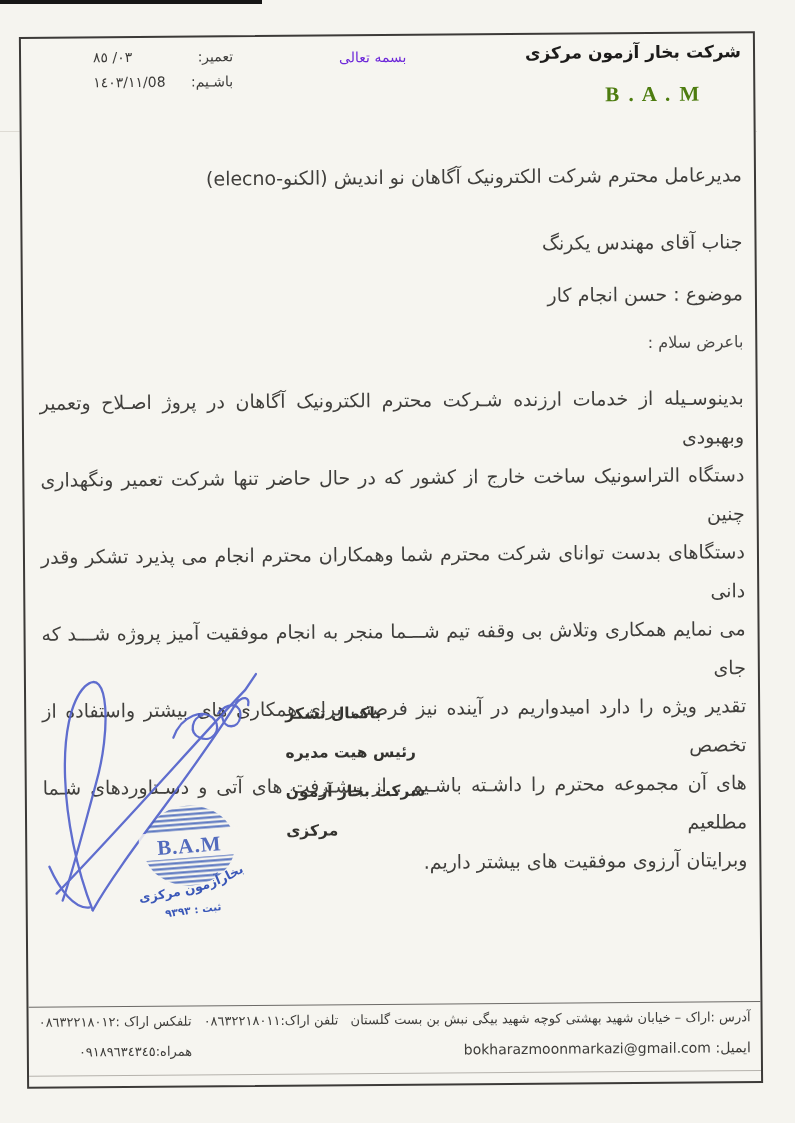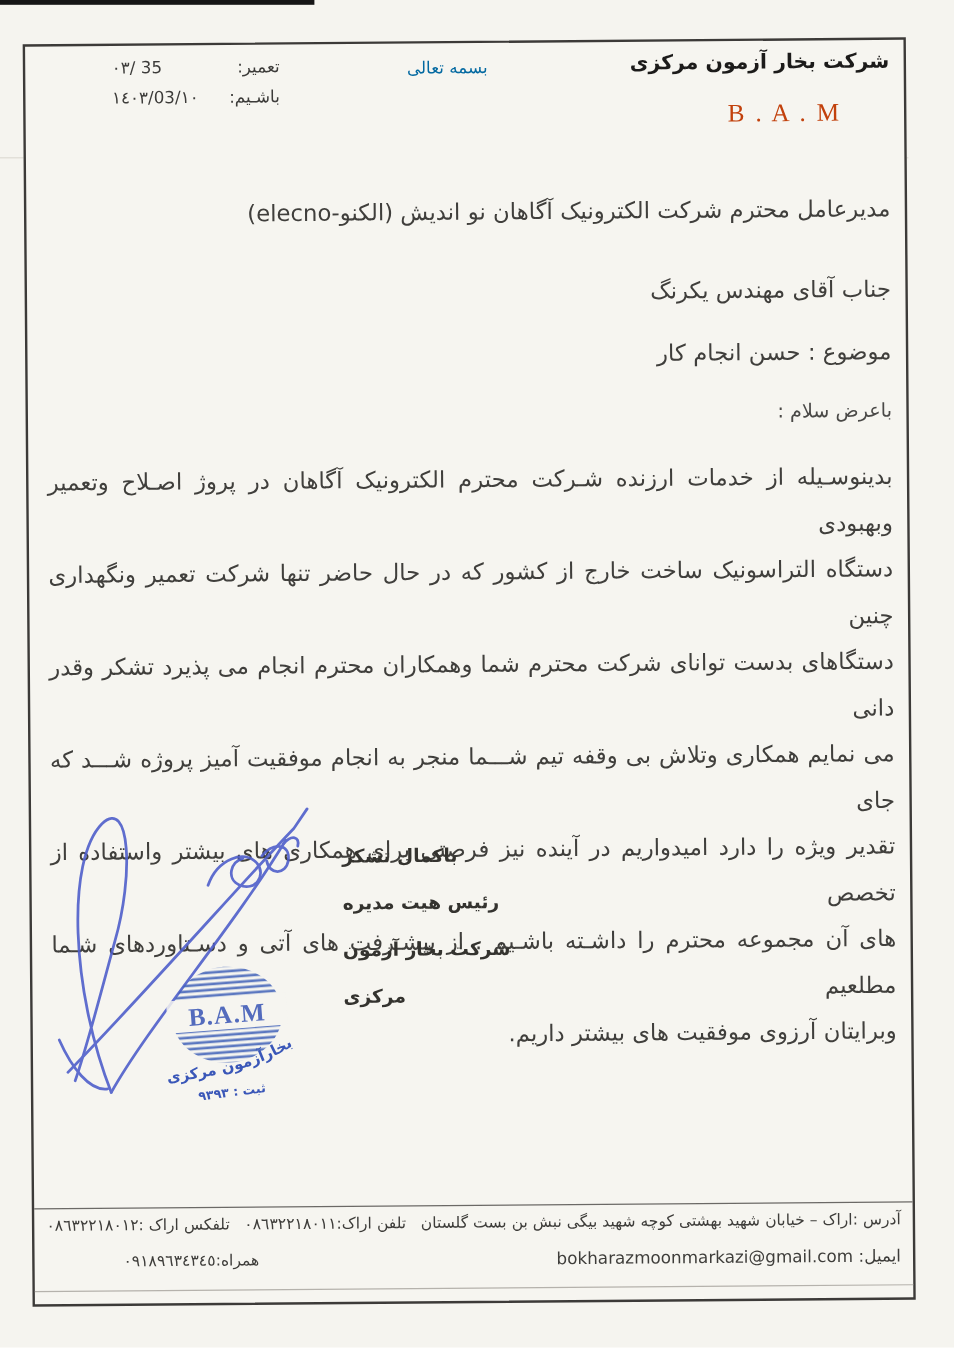--- a/index.html
+++ b/index.html
@@ -13,23 +13,23 @@
   .crease{position:absolute;left:0;top:131px;width:757px;height:1px;background:#dedbd4;}
 
   .letter{
     position:absolute;left:23px;top:34px;width:732px;height:1048px;
     border:2px solid #3c3a38;background:#f6f5f0;
     transform:rotate(-0.45deg);transform-origin:50% 50%;
   }
 
   
   .company-fa{position:absolute;top:8px;right:12px;font-size:17px;font-weight:bold;color:#1c1b1a;direction:rtl;}
-  .bam{position:absolute;top:48px;right:52px;font-size:21px;font-weight:normal;letter-spacing:2px;
-       font-family:"Liberation Serif",serif;color:#c2410c;}
-  .bismillah{position:absolute;top:13px;left:318px;font-size:14px;color:#0369a1;direction:rtl;text-align:center;}
+  .bam{position:absolute;top:48px;right:52px;font-size:21px;font-weight:bold;letter-spacing:2px;
+       font-family:"Liberation Serif",serif;color:#4d7c0f;}
+  .bismillah{position:absolute;top:13px;left:318px;font-size:14px;color:#6d28d9;direction:rtl;text-align:center;}
   .numblock{position:absolute;top:11px;left:72px;width:140px;direction:rtl;font-size:14px;color:#3d3c3a;}
   .numrow{display:flex;justify-content:space-between;margin-bottom:9px;}
   .numval{direction:ltr;unicode-bidi:embed;}
 
   
   .rline{position:absolute;right:12px;left:12px;direction:rtl;text-align:right;font-size:19px;color:#403f3c;}
   .r1{top:130px;}
   .r2{top:197px;}
   .rsubject{top:249px;}
   .rsalutation{top:299px;font-size:16px;color:#4a4947;}
@@ -48,43 +48,43 @@
   .stamp-svg{position:absolute;left:110px;top:760px;width:135px;height:130px;}
 
   
   .footer{position:absolute;left:0;right:0;top:968px;bottom:0;border-top:1.5px solid #6b6966;}
   .footer-innerline{position:absolute;left:0;right:0;bottom:10px;height:1px;background:#b5b2ac;}
   .frow{position:absolute;left:10px;right:10px;display:flex;direction:rtl;justify-content:space-between;
         font-size:13px;color:#3e3d3a;}
   .frow1{top:7px;}
   .frow2{top:37px;}
   .femail{direction:rtl;font-size:14px;}
-  .fmobile{margin-left:64px;}
+  .fmobile{margin-left:40px;}
 </style>
 </head>
 <body>
 
 <div class="scan">
   <div class="top-artifact"></div>
   <div class="crease"></div>
 
   <div class="letter">
 
     <div class="company-fa">شرکت بخار آزمون مرکزی</div>
     <div class="bam">B . A . M</div>
     <div class="bismillah">بسمه تعالی</div>
 
     <div class="numblock">
       <div class="numrow">
         <span>تعمیر:</span>
-        <span class="numval" dir="ltr">٠٣/ 35</span>
+        <span class="numval" dir="ltr">٠٣/ ٨٥</span>
       </div>
       <div class="numrow">
         <span>باشـیم:</span>
-        <span class="numval" dir="ltr">١٤٠٣/03/١٠</span>
+        <span class="numval" dir="ltr">١٤٠٣/١١/08</span>
       </div>
     </div>
 
     <div class="rline r1">مدیرعامل محترم شرکت الکترونیک آگاهان نو اندیش (الکنو-elecno)</div>
     <div class="rline r2">جناب آقای مهندس یکرنگ</div>
     <div class="rline rsubject">موضوع : حسن انجام کار</div>
     <div class="rline rsalutation">باعرض سلام :</div>
 
     <div class="body-text">
       <div class="bline">بدینوسـیله از خدمات ارزنده شـرکت محترم الکترونیک آگاهان در پروژ اصـلاح وتعمیر وبهبودی</div>

